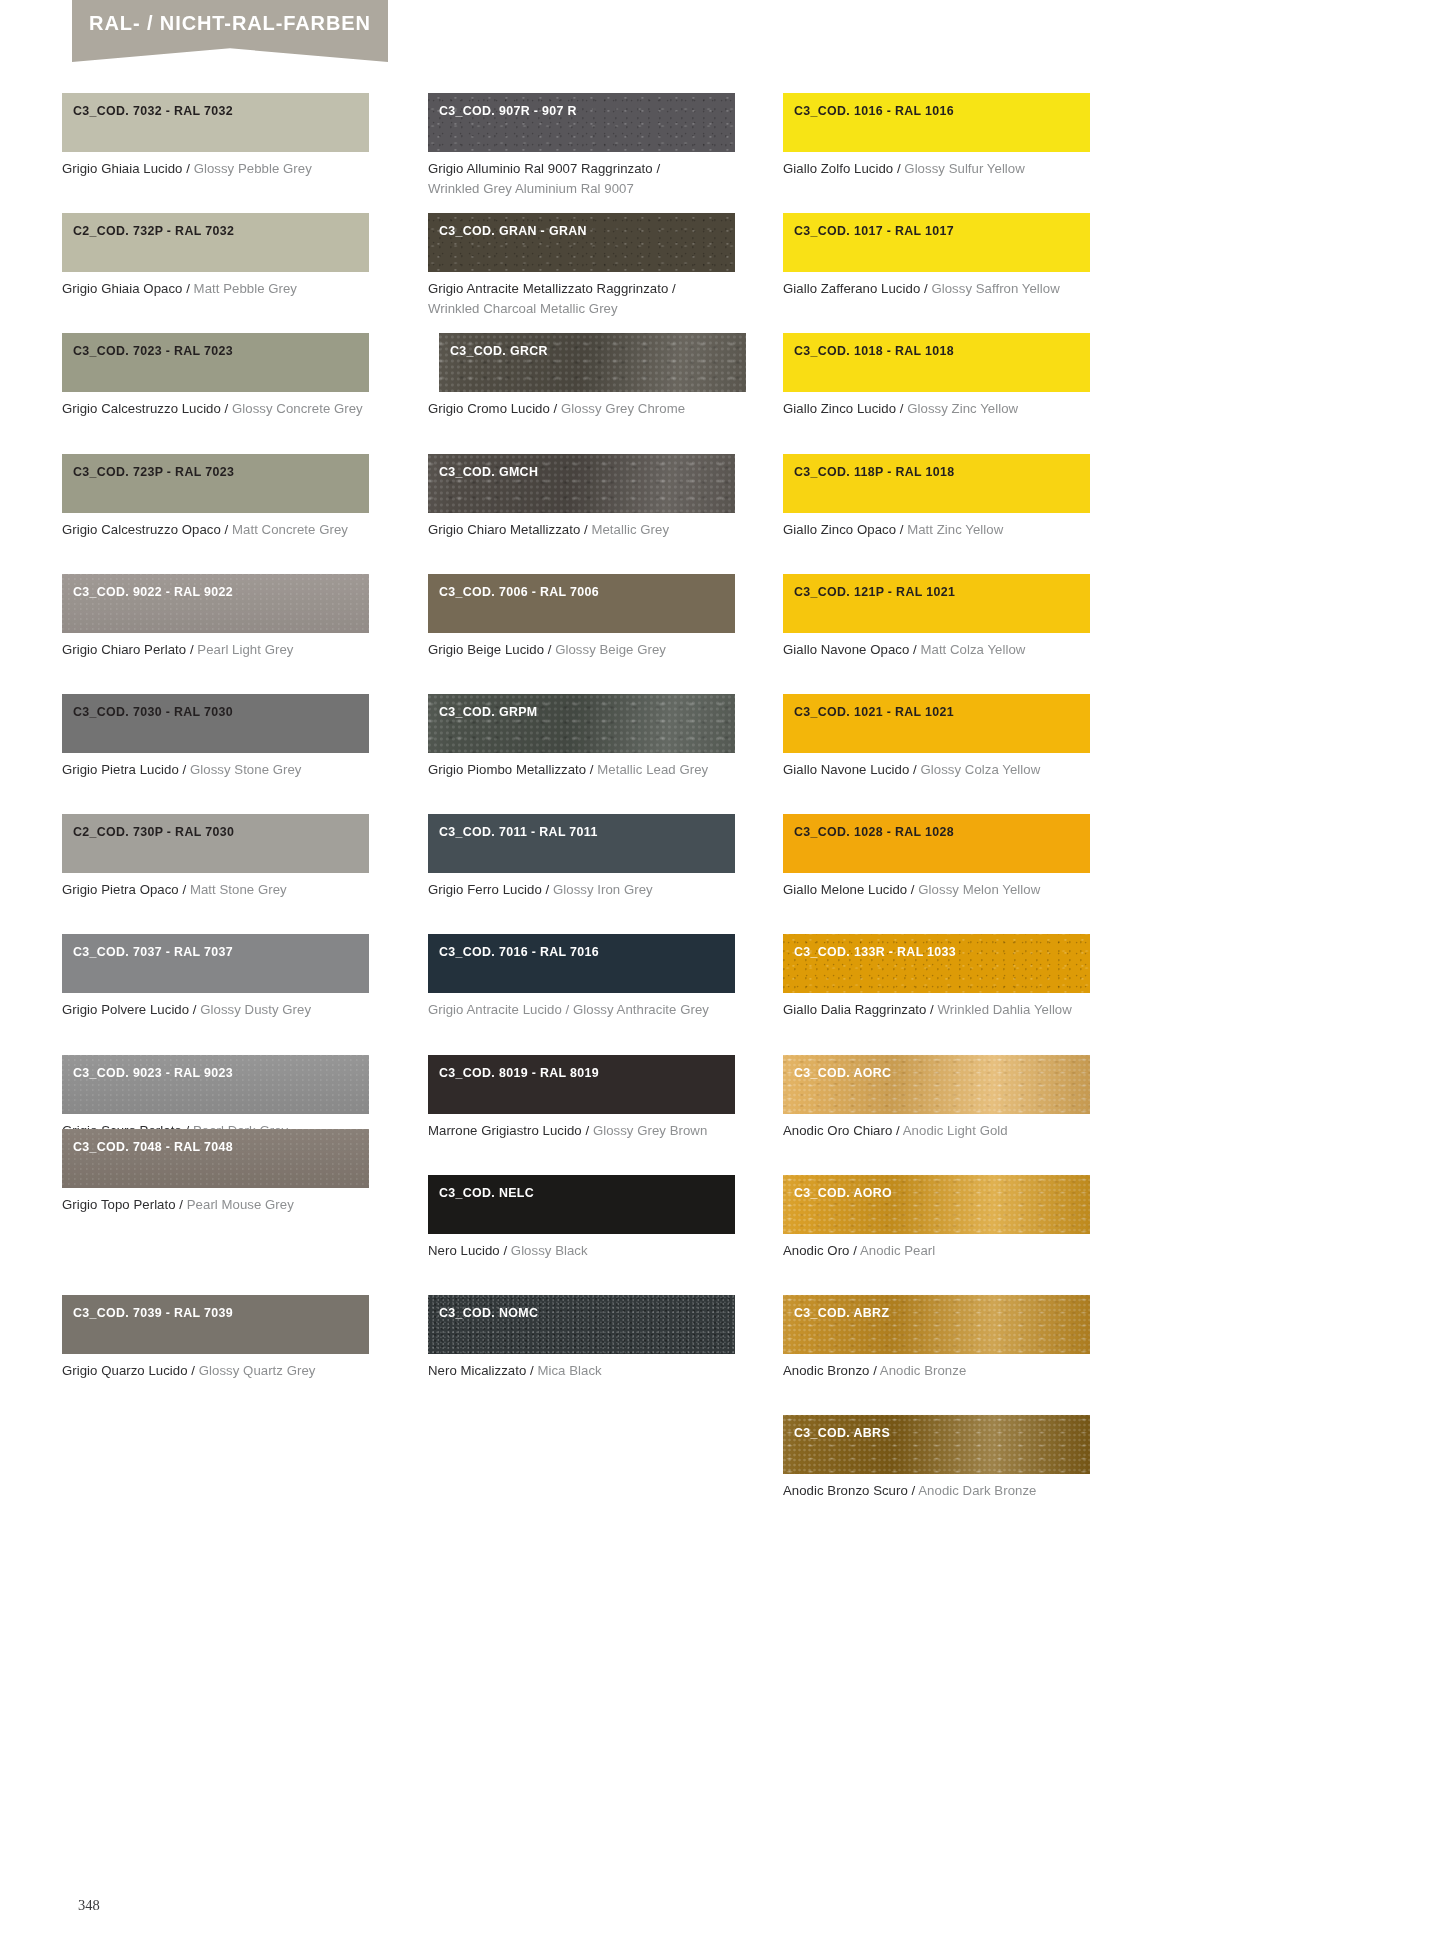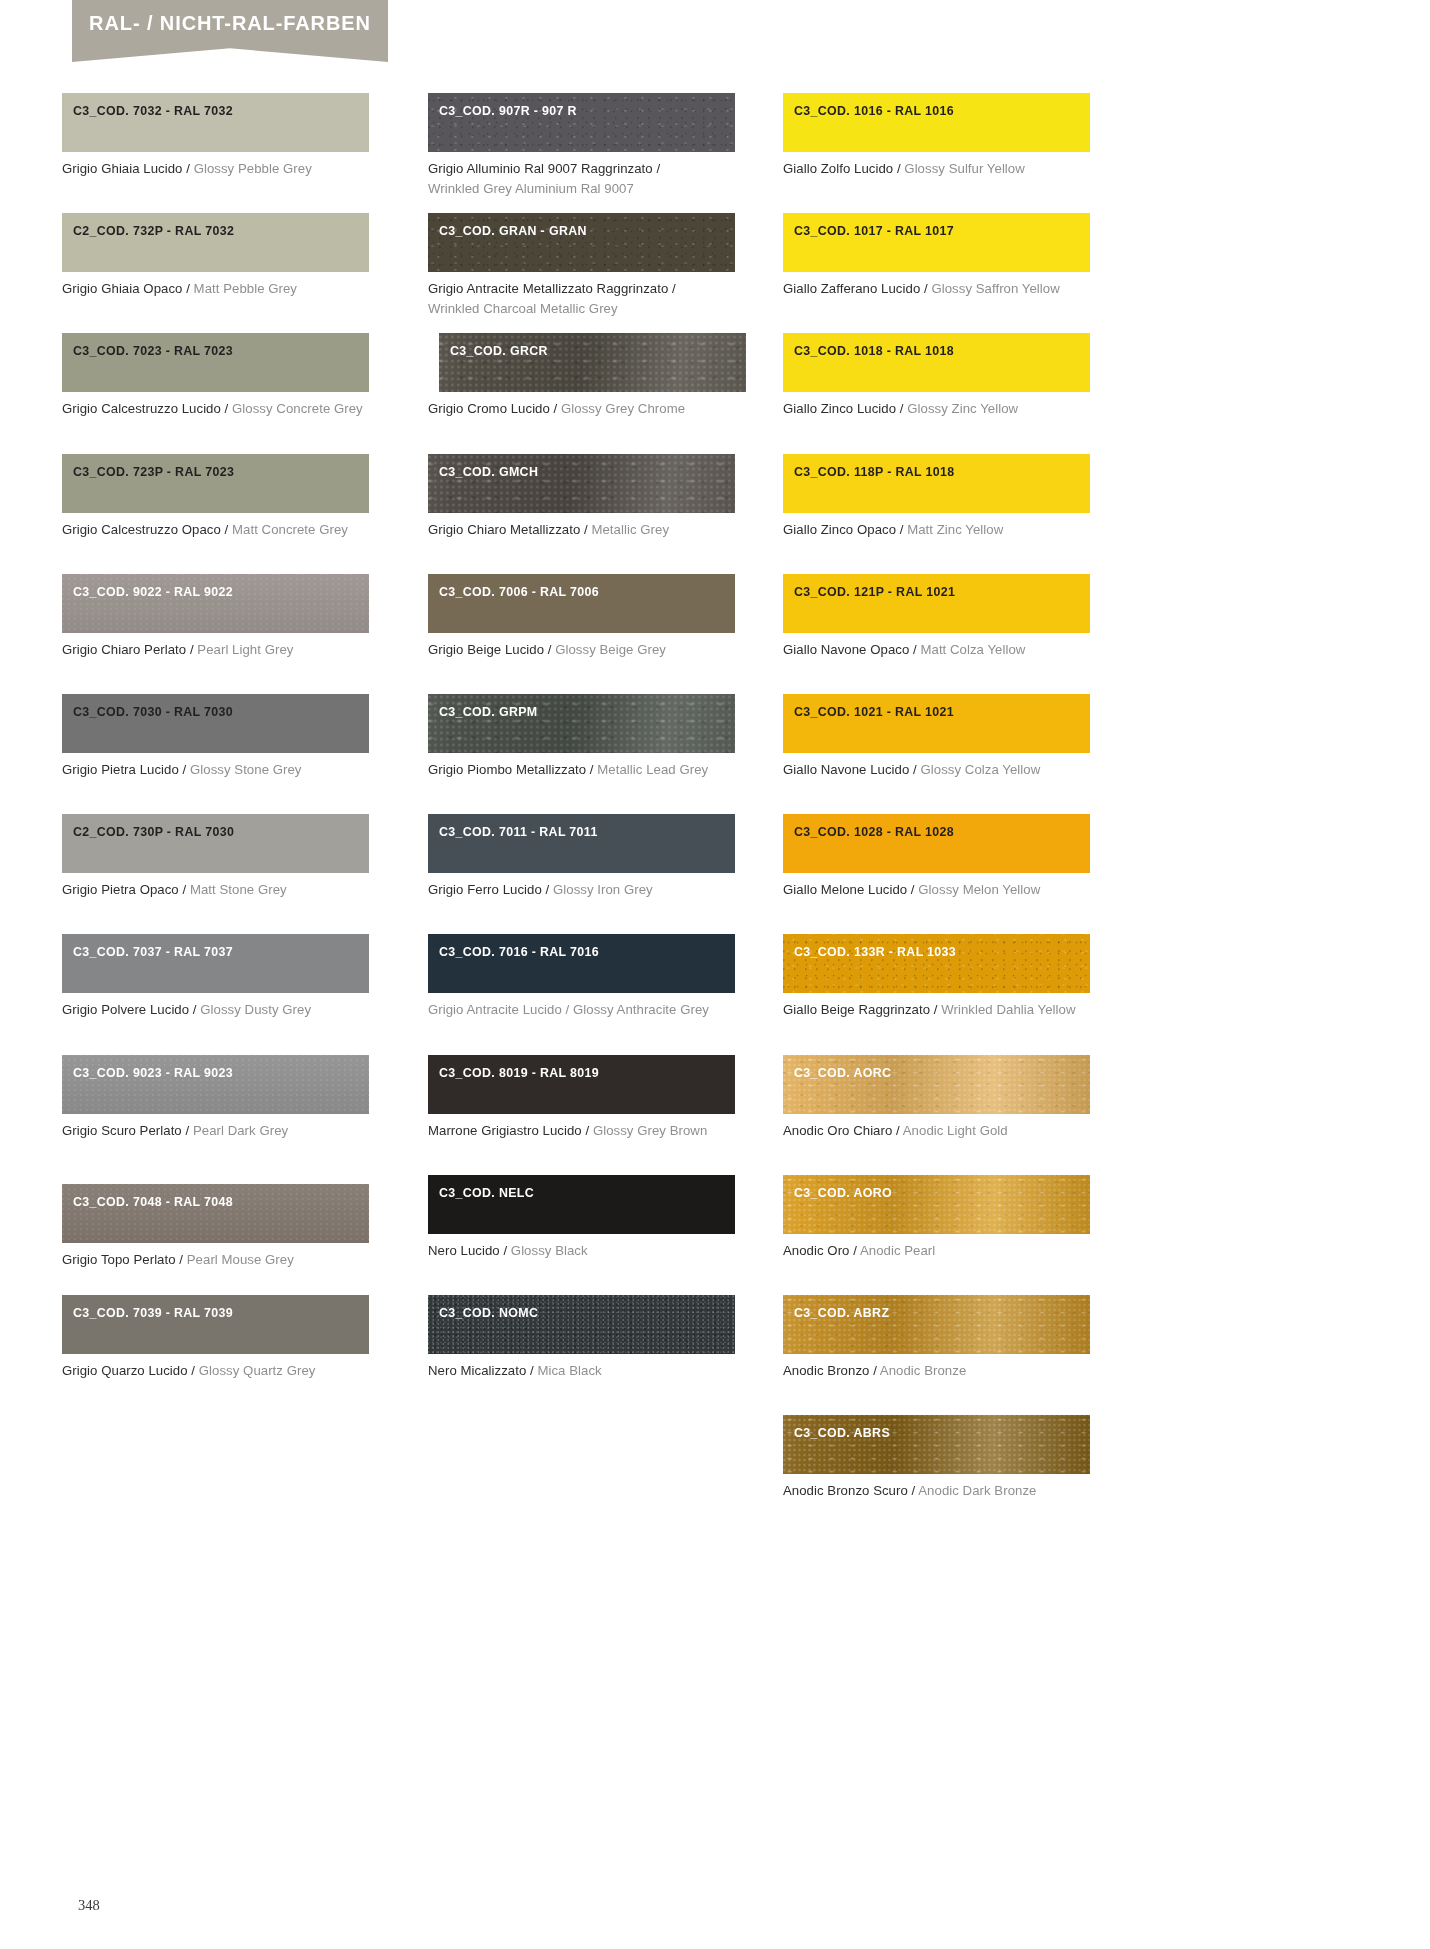--- a/index.html
+++ b/index.html
@@ -206,21 +206,21 @@
         </div>
         <div class="caption"><span class="it">Grigio Polvere Lucido</span><span class="it"> / </span><span class="en">Glossy Dusty Grey</span></div>
       </div>
       <div class="cell" style="top: 961.6px;">
         <div class="swatch" style="background: rgb(142, 142, 142);">
           <div class="tex tex-satin"></div>
           <div class="swatch-label lbl-light">C3_COD. 9023 - RAL 9023</div>
         </div>
         <div class="caption"><span class="it">Grigio Scuro Perlato</span><span class="it"> / </span><span class="en">Pearl Dark Grey</span></div>
       </div>
-      <div class="cell" style="top: 1091px;">
+      <div class="cell" style="top: 1036px;">
         <div class="swatch" style="background: rgb(127, 117, 108);">
           <div class="tex tex-satin"></div>
           <div class="swatch-label lbl-light">C3_COD. 7048 - RAL 7048</div>
         </div>
         <div class="caption"><span class="it">Grigio Topo Perlato</span><span class="it"> / </span><span class="en">Pearl Mouse Grey</span></div>
       </div>
       <div class="cell" style="top: 1202px;">
         <div class="swatch" style="background: rgb(121, 116, 108);">
           <div class="swatch-label lbl-light">C3_COD. 7039 - RAL 7039</div>
         </div>
@@ -342,21 +342,21 @@
         <div class="swatch" style="background: rgb(242, 168, 11);">
           <div class="swatch-label lbl-dark">C3_COD. 1028 - RAL 1028</div>
         </div>
         <div class="caption"><span class="it">Giallo Melone Lucido</span><span class="it"> / </span><span class="en">Glossy Melon Yellow</span></div>
       </div>
       <div class="cell" style="top: 841.4px;">
         <div class="swatch" style="background: rgb(221, 155, 7);">
           <div class="tex tex-wrinkle"></div>
           <div class="swatch-label lbl-light">C3_COD. 133R - RAL 1033</div>
         </div>
-        <div class="caption"><span class="it">Giallo Beige Raggrinzato</span><span class="it"> / </span><span class="en">Wrinkled Dahlia Yellow</span></div>
+        <div class="caption"><span class="it">Giallo Dalia Raggrinzato</span><span class="it"> / </span><span class="en">Wrinkled Dahlia Yellow</span></div>
       </div>
       <div class="cell" style="top: 961.6px;">
         <div class="swatch" style="background: rgb(224, 174, 90);">
           <div class="tex tex-gold"></div>
           <div class="swatch-label lbl-light">C3_COD. AORC</div>
         </div>
         <div class="caption"><span class="it">Anodic Oro Chiaro</span><span class="it"> / </span><span class="en">Anodic Light Gold</span></div>
       </div>
       <div class="cell" style="top: 1081.8px;">
         <div class="swatch" style="background: rgb(215, 155, 31);">

